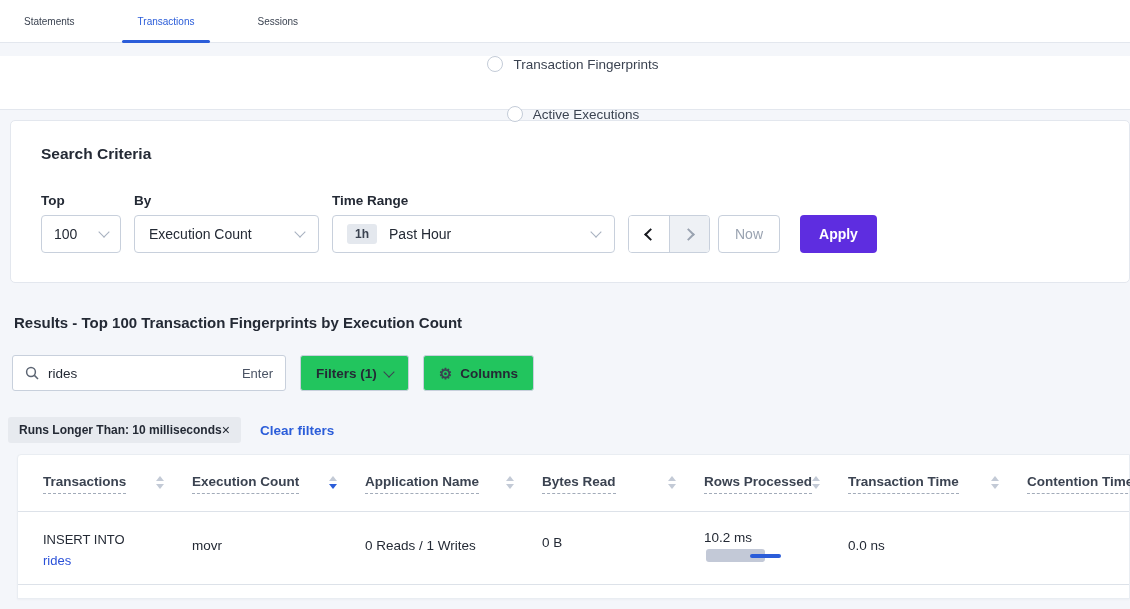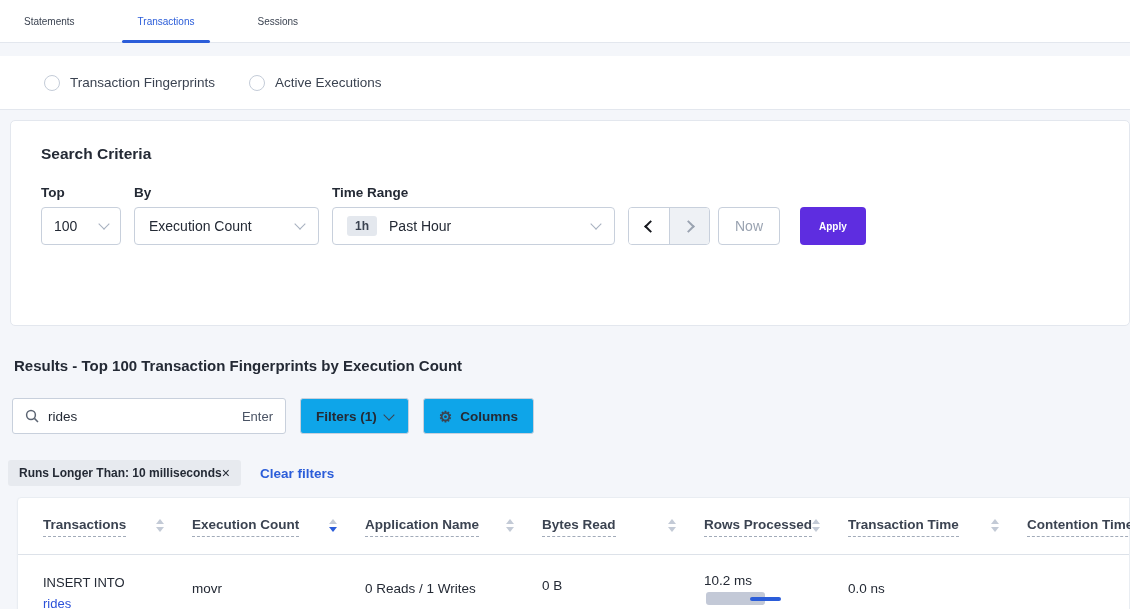--- a/index.html
+++ b/index.html
@@ -12,53 +12,53 @@
   body{background:var(--bg);font-family:"Liberation Sans",sans-serif;color:var(--ink);}
   .mono{font-family:Liberation Sans, sans-serif;}
 
   
   .tabbar{background:#fff;height:43px;border-bottom:1px solid #e3e7ee;display:flex;align-items:stretch;padding-left:24px;}
   .tab{display:flex;align-items:center;font-size:10px;color:var(--ink2);position:relative;cursor:pointer;margin-right:47px;}
   .tab.active{color:var(--accent);font-weight:400;padding:0 16px;}
   .tab.active::after{content:"";position:absolute;left:0;right:0;bottom:-1px;height:3px;background:var(--accent);border-radius:2px;}
 
   
-  .radio-band{background:#fff;height:54px;border-bottom:1px solid #e3e7ee;margin-top:13px;display:flex;align-items:center;padding-left:44px;gap:34px;}
+  .radio-band{background:#fff;height:54px;border-bottom:1px solid #e3e7ee;margin-top:13px;display:flex;align-items:center;padding-left:16px;gap:34px;flex-direction:column;}
   .radio-opt{display:flex;align-items:center;gap:10px;cursor:pointer;}
   .rdot{width:16px;height:16px;border-radius:50%;border:1px solid #c4ccd8;background:#fff;flex:0 0 auto;}
   .rlabel{font-size:13.5px;color:var(--ink2);}
 
   
-  .card{background:#fff;border:1px solid #e3e7ee;border-radius:5px;margin:10px 0 0 10px;height:206px;padding:24px 0 0 30px;}
+  .card{background:#fff;border:1px solid #e3e7ee;border-radius:5px;margin:10px 0 0 10px;height:163px;padding:24px 0 0 30px;}
   .card-title{font-size:15.5px;font-weight:700;color:var(--ink);}
-  .controls{display:flex;align-items:flex-end;margin-top:22px;}
+  .controls{display:flex;align-items:flex-end;margin-top:30px;}
   .fgroup{display:flex;flex-direction:column;}
   .flabel{font-size:13.5px;font-weight:700;color:var(--ink);margin-bottom:7px;}
   .selectbox{height:38px;border:1px solid var(--border2);border-radius:4px;background:#fff;display:flex;align-items:center;font-size:14px;color:var(--ink);cursor:pointer;}
   .chev{width:8px;height:8px;border-right:1.6px solid #a7b0bf;border-bottom:1.6px solid #a7b0bf;transform:rotate(45deg);margin-top:-4px;}
   .sel-top{width:80px;padding:0 12px;justify-content:space-between;}
   .sel-by{width:185px;padding:0 14px;margin-left:13px;}
   .sel-time{width:283px;padding:0 14px;margin-left:13px;}
   .sel-top .chev,.sel-by .chev,.sel-time .chev{margin-left:auto;}
   .badge-1h{background:#e4e8ee;border-radius:3px;font-size:12px;font-weight:700;color:var(--ink2);padding:3px 8px;margin-right:12px;}
   .arrowgrp{display:flex;height:38px;border:1px solid var(--border2);border-radius:4px;overflow:hidden;margin-left:13px;}
   .arrowbtn{width:40px;display:flex;align-items:center;justify-content:center;cursor:pointer;background:#fff;}
   .arrowbtn.disabled{background:#eef1f5;border-left:1px solid var(--border2);cursor:default;}
   .chevL{width:9px;height:9px;border-left:2.6px solid #17191f;border-bottom:2.6px solid #17191f;transform:rotate(45deg);margin-left:3px;}
   .chevR{width:9px;height:9px;border-left:2.6px solid #9aa3b1;border-bottom:2.6px solid #9aa3b1;transform:rotate(-135deg);margin-right:3px;}
   .btn-now{height:38px;margin-left:8px;padding:0 16px;border:1px solid var(--border2);border-radius:4px;background:#fff;color:var(--muted);font-size:14px;display:flex;align-items:center;cursor:pointer;}
-  .btn-apply{height:38px;margin-left:20px;padding:0 19px;border:none;border-radius:4px;background:var(--purple);color:#fff;font-size:10px;font-weight:700;display:flex;align-items:center;cursor:pointer;}
+  .btn-apply{height:38px;margin-left:20px;padding:0 19px;border:none;border-radius:4px;background:var(--purple);color:#fff;font-size:14px;font-weight:700;display:flex;align-items:center;cursor:pointer;}
 
   
   .results-head{font-size:15px;font-weight:700;color:var(--ink);margin:31px 0 0 14px;}
   .toolrow{display:flex;align-items:center;margin:24px 0 0 12px;gap:14px;}
   .searchbox{width:274px;height:36px;border:1px solid var(--border2);border-radius:3px;background:#fff;display:flex;align-items:center;padding:0 12px;}
   .searchbox .q{font-size:13.5px;color:var(--ink);margin-left:9px;}
   .enter-hint{margin-left:auto;font-size:13px;color:#4a5364;}
-  .btn-ghost{height:36px;border:1px solid var(--border2);border-radius:3px;background:#0ea5e9;display:flex;align-items:center;padding:0 15px;font-size:13.5px;font-weight:700;color:var(--ink);gap:8px;cursor:pointer;}
+  .btn-ghost{height:36px;border:1px solid var(--border2);border-radius:3px;background:#22c55e;display:flex;align-items:center;padding:0 15px;font-size:13.5px;font-weight:700;color:var(--ink);gap:8px;cursor:pointer;}
   .btn-ghost .chev{margin-top:-2px;border-color:#3b4351;}
   .gear{font-size:15px;color:#3b4351;line-height:1;}
 
   .chiprow{display:flex;align-items:center;margin:26px 0 0 8px;}
   .chip{background:var(--chip);border-radius:3px;height:26px;display:flex;align-items:center;padding:0 11px;font-size:12px;font-weight:700;color:var(--ink);}
   .chip-x{font-size:14px;font-weight:400;cursor:pointer;color:#242a35;}
   .clear-link{margin-left:19px;font-size:13.5px;font-weight:700;color:var(--accent);cursor:pointer;}
 
   
   .tcard{background:#fff;border:1px solid #e9edf2;border-radius:4px 0 0 0;margin:11px 0 0 17px;width:1113px;height:145px;box-shadow:0 1px 2px rgba(40,50,70,.04);}

